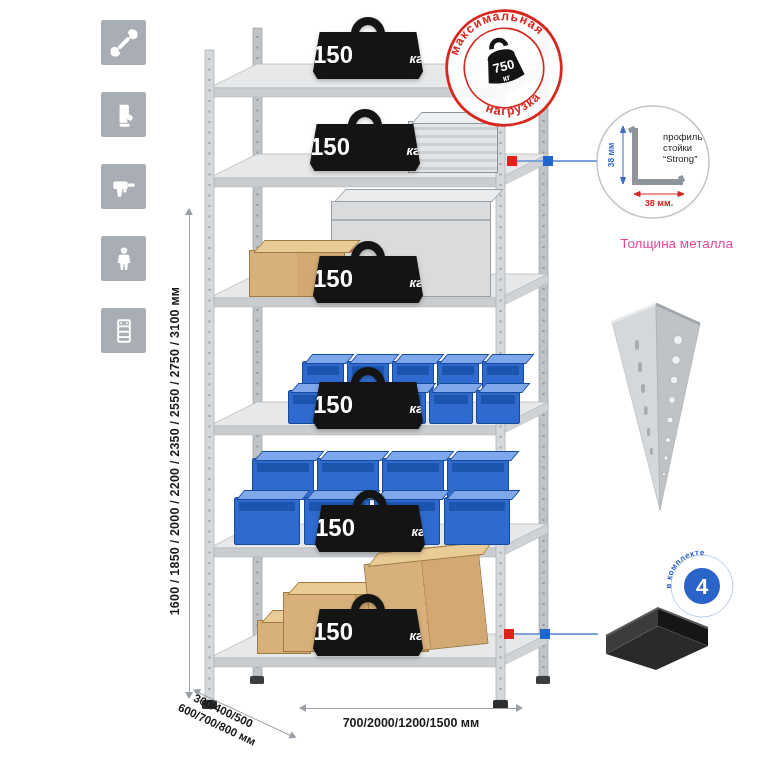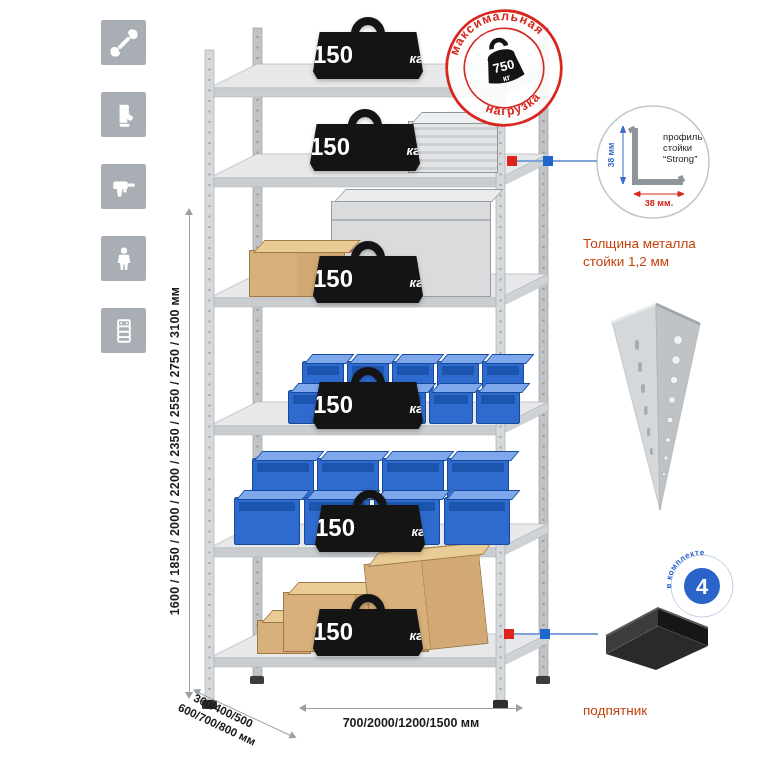--- a/index.html
+++ b/index.html
@@ -57,21 +57,21 @@
   .mcase::before{content:"";position:absolute;left:2px;top:-10px;width:100%;height:10px;background:#edeff0;border:1px solid #8f969b;transform:skewX(-42deg);transform-origin:0 100%}
   .mcase::after{content:"";position:absolute;left:-6px;top:13px;width:9px;height:26px;background:#3a3d40;border-radius:3px}
 
   .mchest{position:absolute;background:#d9dbdd;border:1px solid #979da2;z-index:8}
   .mchest::before{content:"";position:absolute;left:0;top:17px;width:100%;height:2px;background:#aeb3b7}
   .mtop{position:absolute;left:2px;top:-13px;width:100%;height:13px;background:#e9ebec;border:1px solid #979da2;transform:skewX(-42deg);transform-origin:0 100%}
   .mchest .dot{position:absolute;left:12px;top:42px;width:9px;height:9px;border-radius:50%;background:#c81f18}
 
   
   .profile-circle{position:absolute;left:595px;top:104px;width:116px;height:116px;z-index:20}
-  .caption{position:absolute;width:150px;text-align:left;font-size:13.5px;line-height:1.3;color:#c2410c;z-index:5}
+  .caption{position:absolute;width:150px;text-align:right;font-size:13.5px;line-height:1.3;color:#ec4899;z-index:5}
   .post-img{position:absolute;left:602px;top:300px;width:112px;height:228px;z-index:5}
   .foot-img{position:absolute;left:596px;top:582px;width:118px;height:88px;z-index:5}
   .badge4{position:absolute;left:666px;top:550px;width:72px;height:72px;z-index:22}
 </style>
 </head>
 <body>
 
 <div class="sidebar">
   <div class="side-icon">
     <svg viewBox="0 0 24 24">
@@ -301,21 +301,20 @@
       <polygon points="89,90 83,87.5 83,92.5"></polygon>
     </g>
     <text x="64" y="102" fill="#d8271f" font-size="9" font-weight="bold" text-anchor="middle">38 мм.</text>
     <text x="68" y="36" font-size="9.5" fill="#222">профиль</text>
     <text x="68" y="47" font-size="9.5" fill="#222">стойки</text>
     <text x="68" y="58" font-size="9.5" fill="#222">“Strong”</text>
   </svg>
 </div>
 <div class="caption" style="left:583px;top:235px">
   <div>Толщина металла</div>
-  <div>стойки 1,2 мм</div>
 </div>
 
 <div class="post-img">
   <svg viewBox="0 0 112 225">
     <polygon points="10,22 54,4 58,210" fill="#d5d8da" stroke="#aeb3b7" stroke-width=".6"></polygon>
     <polygon points="54,4 98,24 58,210" fill="#bfc3c6" stroke="#a3a8ac" stroke-width=".6"></polygon>
     <line x1="10" y1="22" x2="54" y2="4" stroke="#e9ebec" stroke-width="2.5"></line>
     <line x1="54" y1="4" x2="98" y2="24" stroke="#9fa5aa" stroke-width="2.5"></line>
     <g fill="#eff1f2" stroke="#8f969b" stroke-width=".5">
       <circle cx="76" cy="40" r="4.5"></circle>
@@ -353,21 +352,20 @@
       </defs>
     <circle cx="36" cy="36" r="31" fill="#fff" stroke="#bcd0ee" stroke-width="1"></circle>
     <text fill="#2a64c8" font-size="8" font-weight="bold" letter-spacing=".5">
       <textPath href="#arc4" startOffset="50%" text-anchor="middle">в комплекте</textPath>
     </text>
     <circle cx="36" cy="36" r="18" fill="#2a64c8"></circle>
     <text x="36" y="44" fill="#fff" font-size="22" font-weight="bold" text-anchor="middle">4</text>
   </svg>
 </div>
 <div class="caption" style="left:583px;top:702px">
-  <div>подпятник</div>
 </div>
 
 <div class="hline" style="left:194px;top:690px;width:112px;transform:rotate(25deg);transform-origin:0 0"></div>
 <div class="dim-d-label">
   <div>300/400/500</div>
   <div>600/700/800 мм</div>
 </div>
 <div class="hline" style="left:300px;top:708px;width:222px"></div>
 <div class="dim-h-label">700/2000/1200/1500 мм</div>
 

